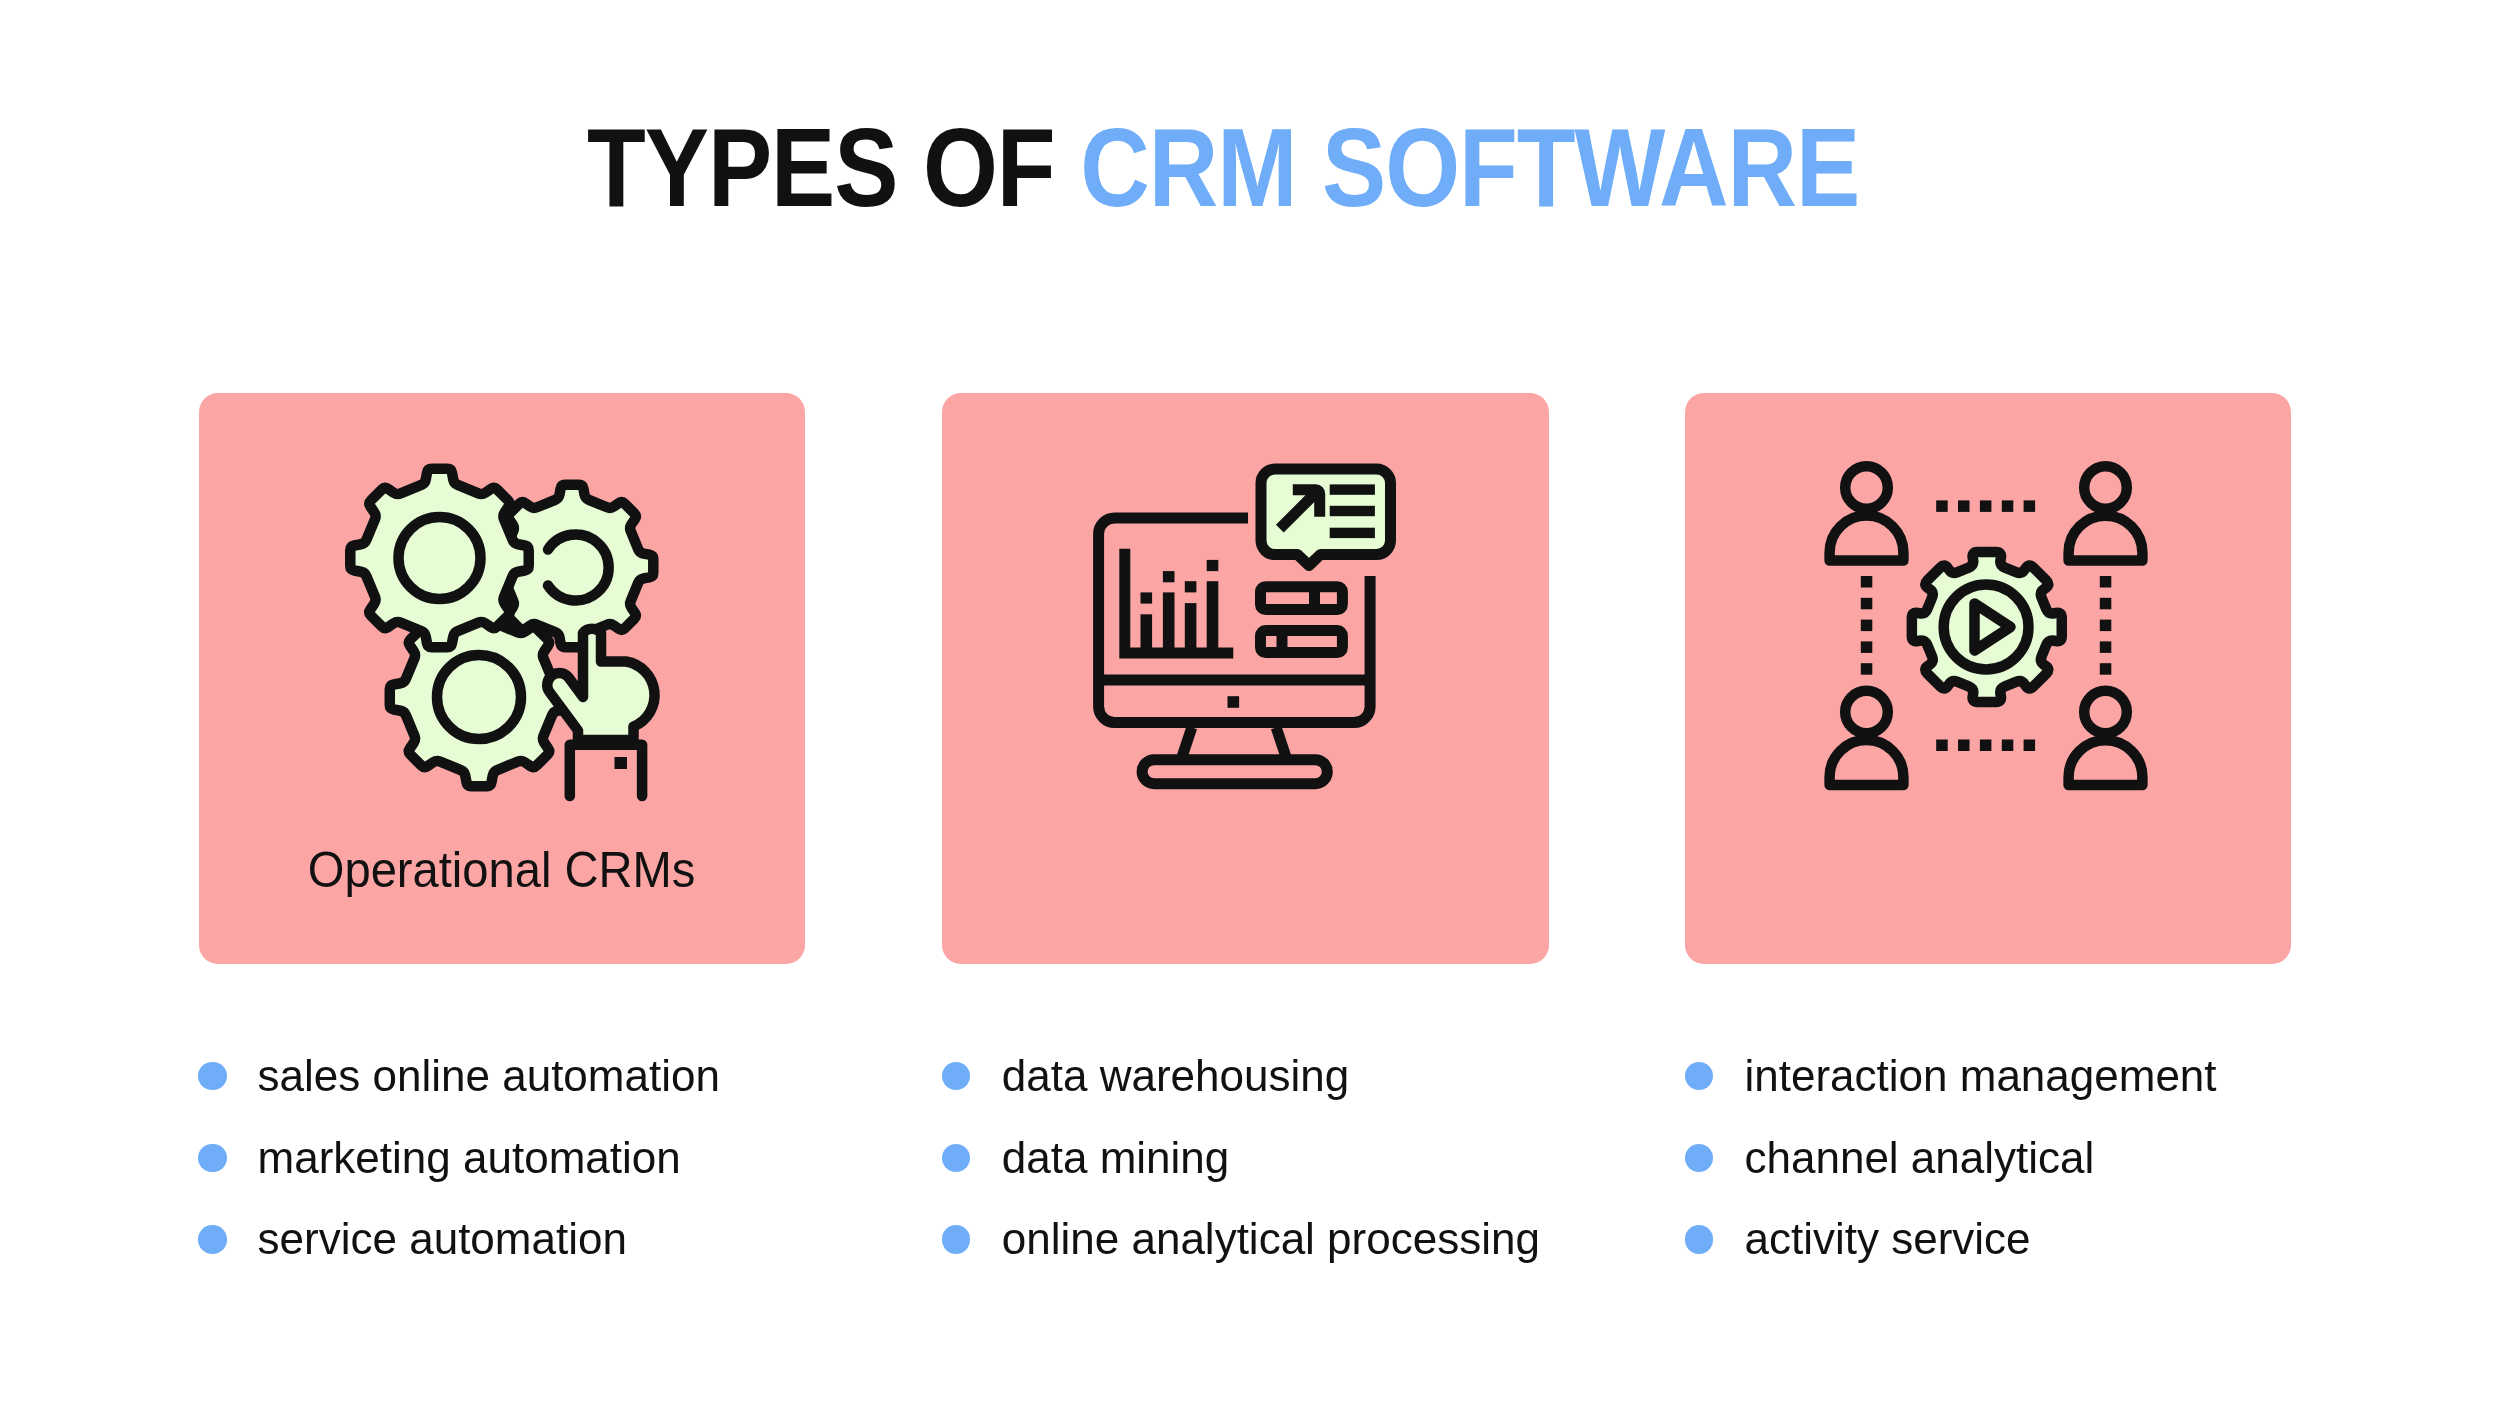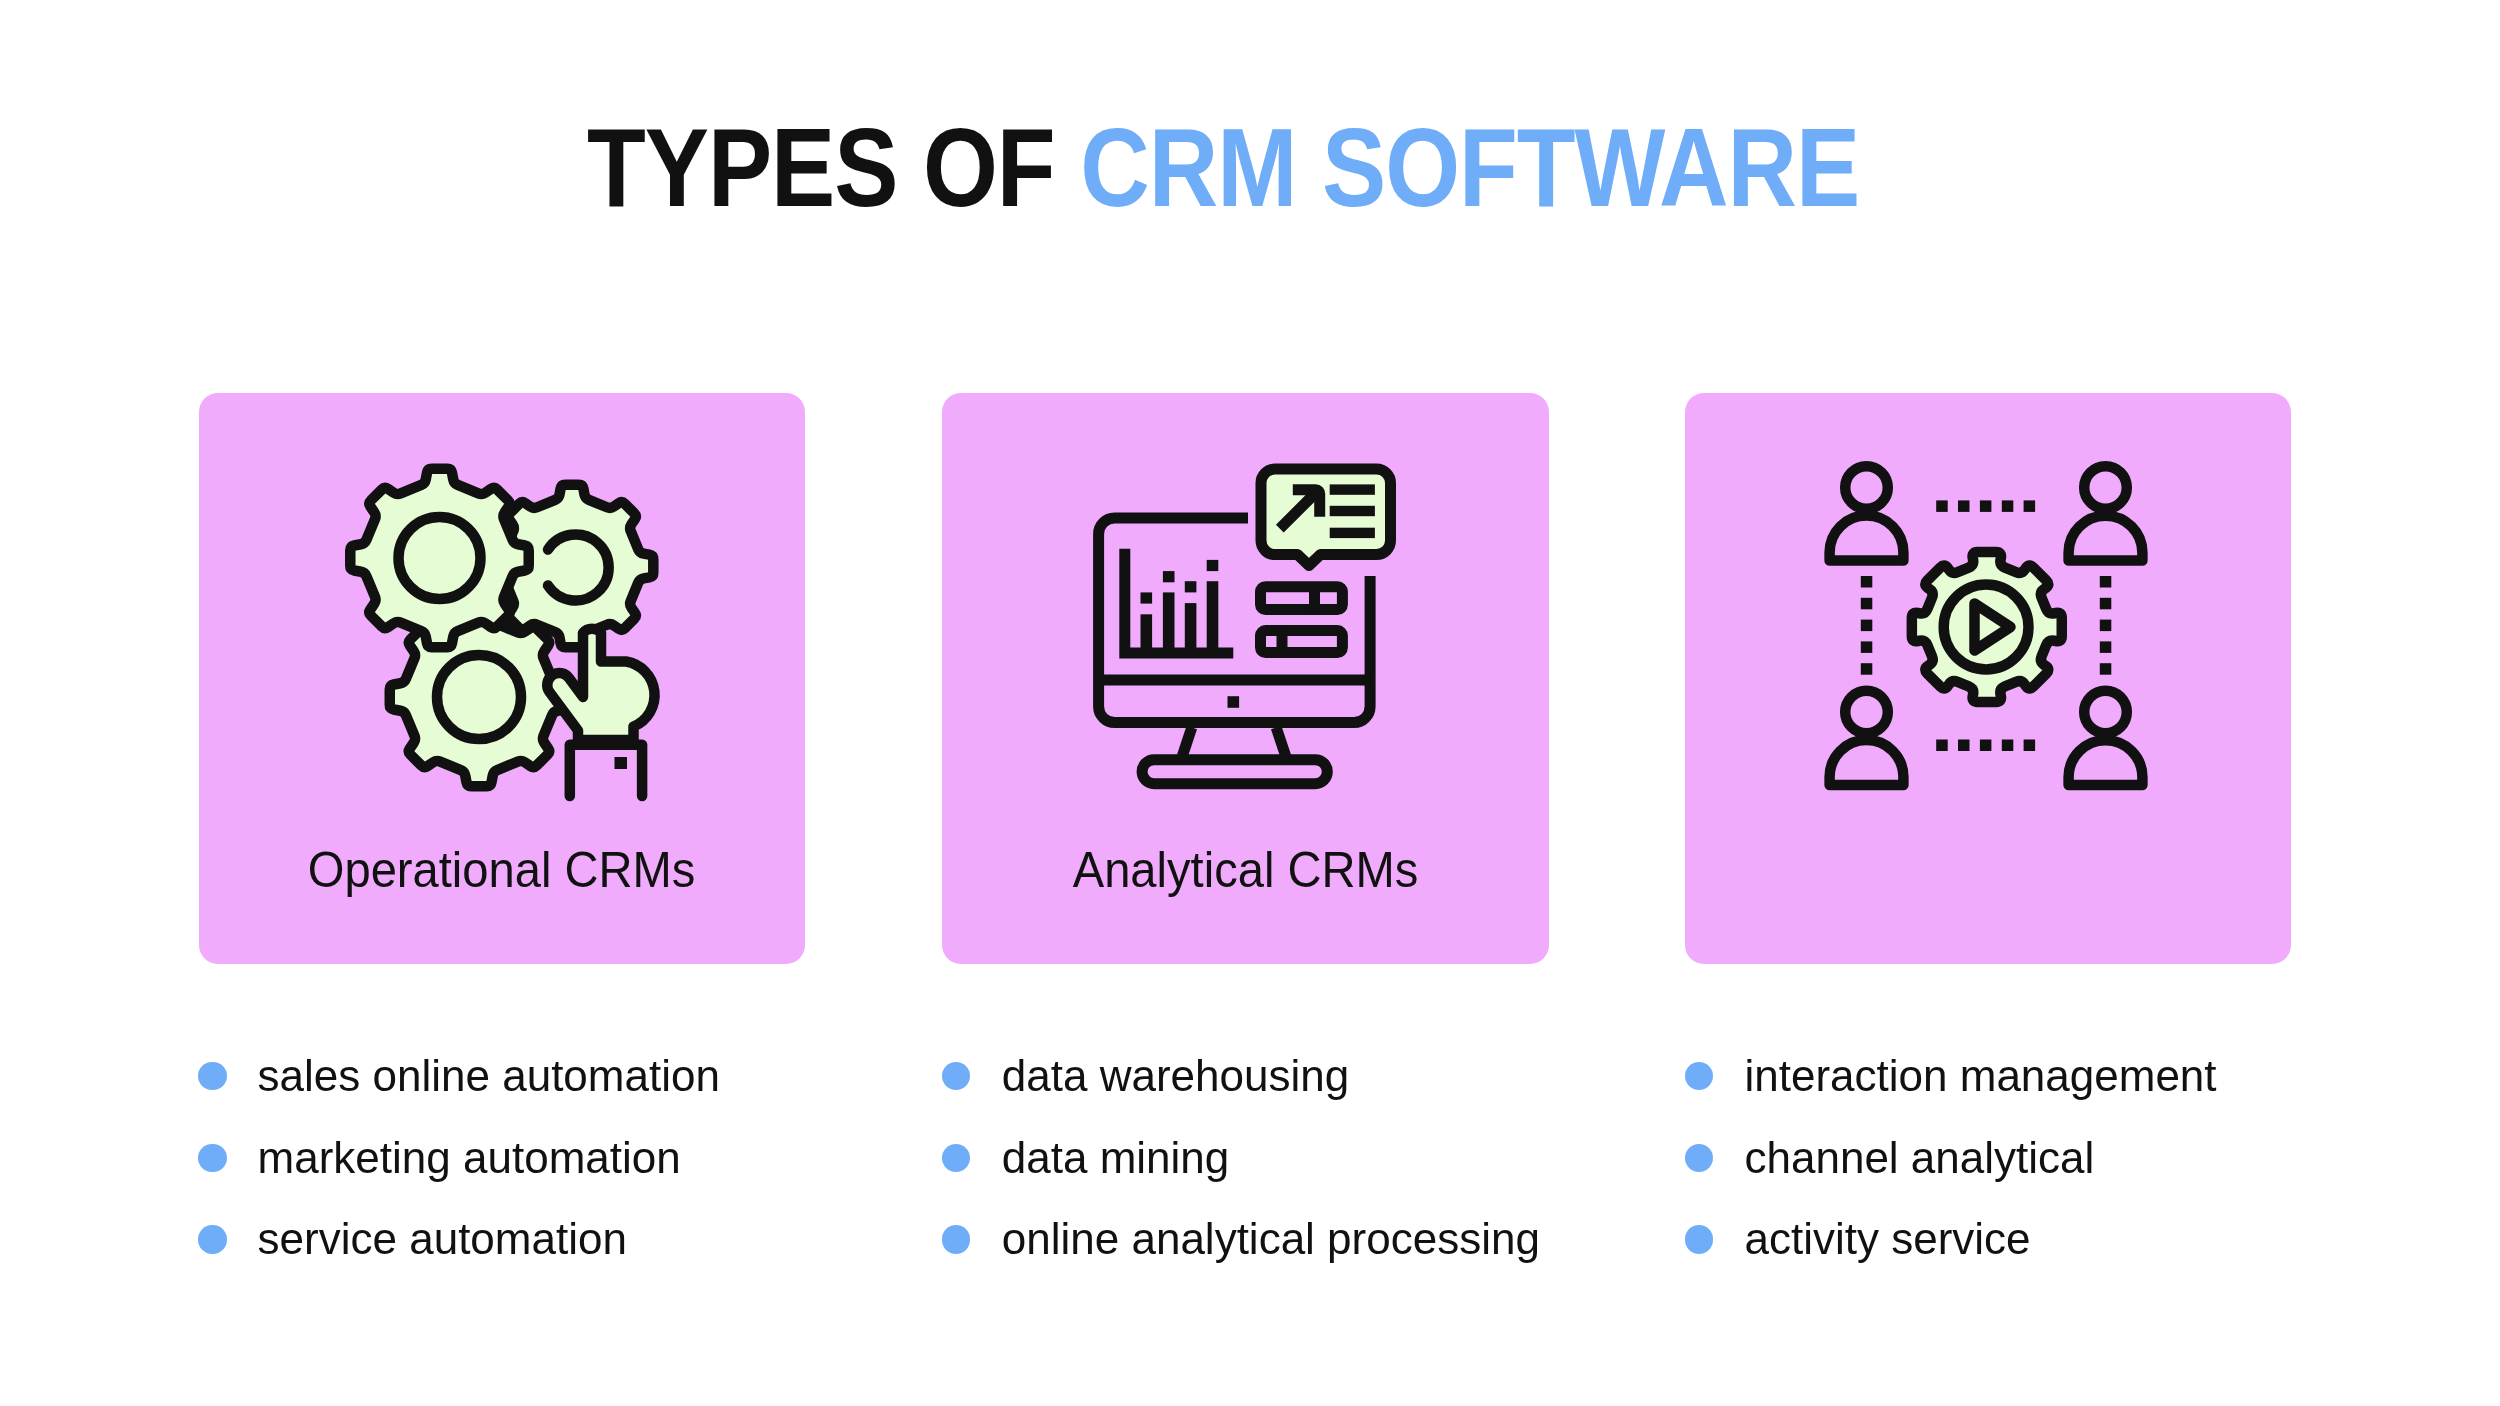--- a/index.html
+++ b/index.html
@@ -7,21 +7,21 @@
   body{width:2500px;height:1406px;background:#ffffff;overflow:hidden;
        font-family:"Liberation Sans","DejaVu Sans",sans-serif;
        -webkit-font-smoothing:antialiased;}
   .page{position:relative;width:2308px;height:1406px;background:#ffffff;}
 
   .title{position:absolute;left:587px;top:39px;font-size:111px;font-weight:700;
          color:#111111;white-space:nowrap;letter-spacing:-1.2px;
          transform:scaleX(0.867);transform-origin:left top;line-height:1;}
   .title .hl{color:#6fadf9;}
 
-  .card{position:absolute;top:393px;height:571px;background:#f0abfc;border-radius:19px;}
+  .card{position:absolute;top:393px;height:571px;background:#fca5a5;border-radius:19px;}
   .card-1{left:199px;width:606px;}
   .card-2{left:942px;width:607px;}
   .card-3{left:1685px;width:606px;}
 
   .ico{position:absolute;left:0;top:0;width:100%;height:100%;overflow:visible;pointer-events:none;}
   .icowrap{position:absolute;}
 
   .cardlabel{position:absolute;width:100%;left:0;text-align:center;color:#111111;
              font-size:49.5px;line-height:1;white-space:nowrap;}
   .cardlabel span{display:inline-block;transform:scaleX(0.952);}
@@ -77,21 +77,20 @@
           <line x1="1314.5" y1="586.7" x2="1314.5" y2="609.6" stroke="#111111" stroke-width="11.0"></line>
           <line x1="1282.0" y1="630.6" x2="1282.0" y2="652.6" stroke="#111111" stroke-width="11.0"></line>
           <path d="M 1275.0 469.1 L 1376.5 469.1 A 14 14 0 0 1 1390.5 483.1 L 1390.5 540.6 A 14 14 0 0 1 1376.5 554.6 L 1320.5 554.6 L 1309.0 565.5 L 1297.5 554.6 L 1275.0 554.6 A 14 14 0 0 1 1261.0 540.6 L 1261.0 483.1 A 14 14 0 0 1 1275.0 469.1 Z" fill="#e6fcd4" stroke="#111111" stroke-width="11.0" stroke-linejoin="round"></path>
           <path d="M 1279.8 528.7 L 1314.0 494.5" stroke="#111111" stroke-width="11.0" fill="none"></path>
           <path d="M 1292.8 489.8 L 1315.7 489.8 A 4 4 0 0 1 1319.7 493.8 L 1319.7 516.7" stroke="#111111" stroke-width="11.0" fill="none" stroke-linejoin="miter" stroke-linecap="butt"></path>
           <rect x="1329.7" y="484.4" width="45.2" height="10.4" fill="#111111"></rect>
           <rect x="1329.7" y="505.8" width="45.2" height="10.4" fill="#111111"></rect>
           <rect x="1329.7" y="527.7" width="45.2" height="10.4" fill="#111111"></rect>
         </svg>
       </div>
-    <div class="cardlabel" style="top:452px"><span>Analytical CRMs</span></div>
   </div>
   <div class="card card-3">
     <div class="icowrap" style="left:127px;top:57px;width:350px;height:350px;">
         <svg class="ico" viewBox="1812 450 350 350">
           <circle cx="1866.5" cy="487.5" r="21.3" fill="none" stroke="#111111" stroke-width="10.5"></circle>
           <path d="M 1829.6 560.6 L 1829.6 552.5 A 36.9 36.9 0 0 1 1903.4 552.5 L 1903.4 560.6 Z" fill="none" stroke="#111111" stroke-width="10.5" stroke-linejoin="round"></path>
           <circle cx="2105.5" cy="487.5" r="21.3" fill="none" stroke="#111111" stroke-width="10.5"></circle>
           <path d="M 2068.6 560.6 L 2068.6 552.5 A 36.9 36.9 0 0 1 2142.4 552.5 L 2142.4 560.6 Z" fill="none" stroke="#111111" stroke-width="10.5" stroke-linejoin="round"></path>
           <circle cx="1866.5" cy="712.0" r="21.3" fill="none" stroke="#111111" stroke-width="10.5"></circle>
           <path d="M 1829.6 785.1 L 1829.6 777.0 A 36.9 36.9 0 0 1 1903.4 777.0 L 1903.4 785.1 Z" fill="none" stroke="#111111" stroke-width="10.5" stroke-linejoin="round"></path>

